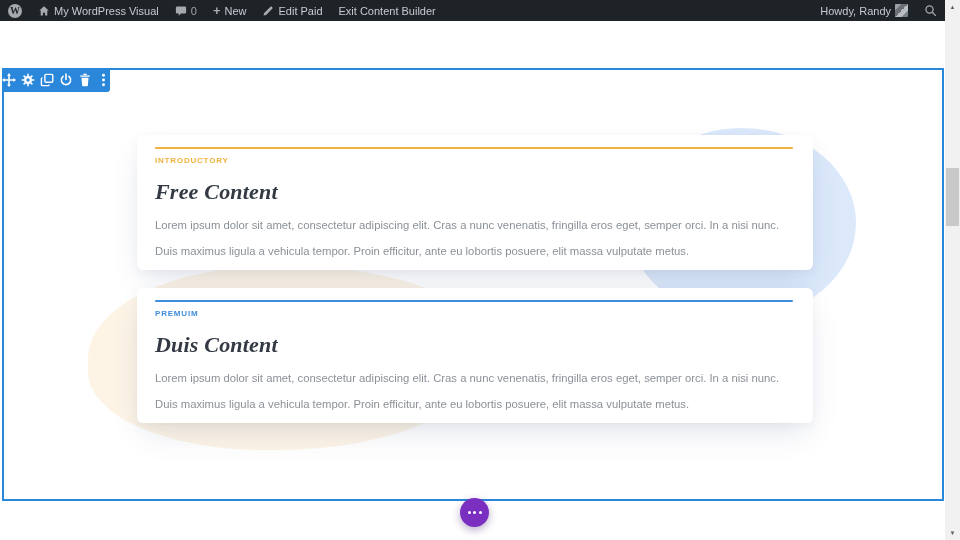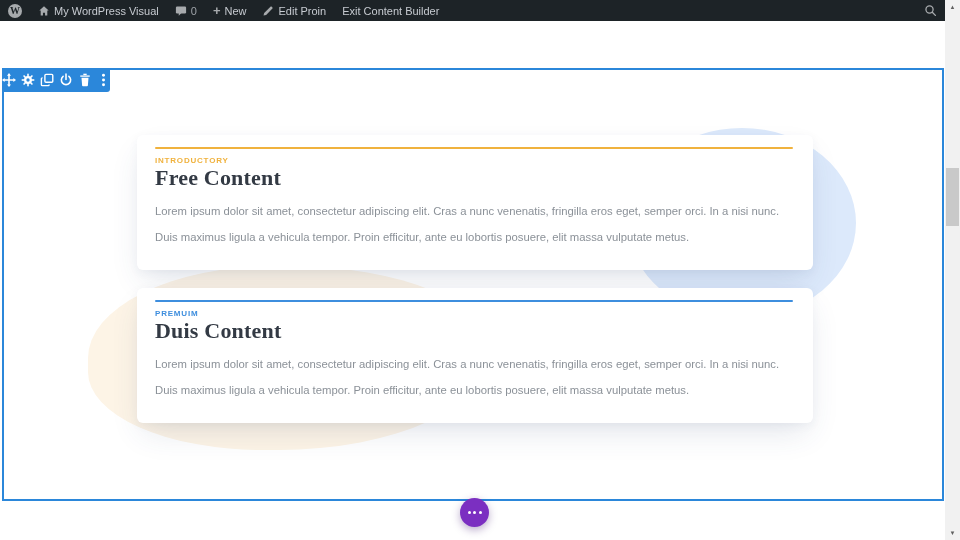--- a/index.html
+++ b/index.html
@@ -51,22 +51,22 @@
     background:#fff; border-radius:6px;
     box-shadow:0 14px 30px -6px rgba(50,70,110,0.14), 0 3px 10px rgba(50,70,110,0.05);
     padding:12px 20px 0 18px;
   }
   .card-line { height:2px; width:100%; border-radius:1px; }
   .card-label {
     margin-top:7px; font-size:8px; font-weight:bold; letter-spacing:0.8px;
     text-transform:uppercase;
   }
   .card-title {
-    margin-top:0; font-family:"Liberation Serif", serif; font-weight:bold;
-    font-size:22px; color:#333a44; letter-spacing:0.2px;
+    margin-top:14px; font-family:"Liberation Serif", serif; font-weight:bold;
+    font-size:22px; color:#333a44; letter-spacing:0.2px;font-style:italic;
   }
   .card-body {
     margin-top:7px; font-size:11.3px; line-height:26px; color:#8b9198; max-width:640px;
   }
 
   
   .divi-toolbar {
     position:absolute; left:2px; top:68px; width:108px; height:24px;
     background:var(--builder-blue,#2b87da); border-radius:0 0 3px 0;
     display:flex; align-items:center; justify-content:center; gap:5px; z-index:40;
@@ -114,27 +114,31 @@
       <div class="ab-item">
         <span class="ab-plus">+</span>
         <span>New</span>
       </div>
       <div class="ab-item">
         <span>
           <svg width="12" height="12" viewBox="0 0 16 16">
               <path d="M2 14 L2.9 10.6 L11.3 2.2 a1.1 1.1 0 0 1 1.6 0 l1 1 a1.1 1.1 0 0 1 0 1.6 L5.5 13.2 Z" fill="#a7aaad"></path>
             </svg>
         </span>
-        <span>Edit Proin</span>
+        <span>Edit Paid</span>
       </div>
       <div class="ab-item">
         <span>Exit Content Builder</span>
       </div>
     </div>
     <div class="ab-right">
+      <div class="ab-item">
+        <span>Howdy, Randy</span>
+        <span class="avatar"></span>
+      </div>
       <div class="ab-item">
         <span>
           <svg width="13" height="13" viewBox="0 0 16 16">
               <circle cx="6.8" cy="6.8" r="4.4" fill="none" stroke="#a7aaad" stroke-width="1.6"></circle>
               <line x1="10.2" y1="10.2" x2="14" y2="14" stroke="#a7aaad" stroke-width="1.7" stroke-linecap="round"></line>
             </svg>
         </span>
       </div>
     </div>
   </div>

